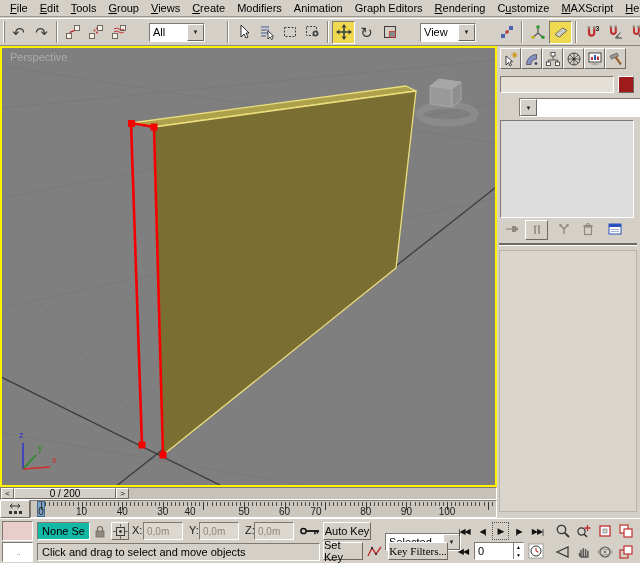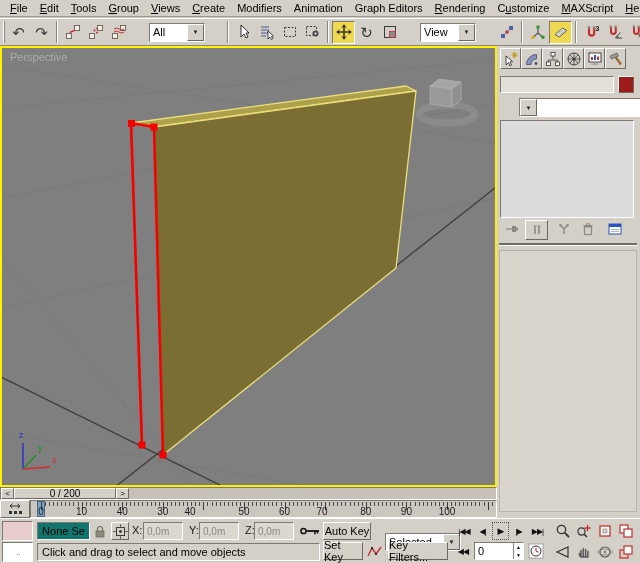--- a/index.html
+++ b/index.html
@@ -42,21 +42,21 @@
   #object-color-swatch{position:absolute;left:121px;top:30px;width:16px;height:17px;border:1px solid;border-color:#FFFFFF #6E6A62 #6E6A62 #FFFFFF;box-sizing:border-box;}
   #modifier-combo{position:absolute;left:3px;top:52px;width:134px;}
   #stack-list{position:absolute;left:3px;top:74px;width:134px;height:98px;background:#DCDCDC;border:1px solid;border-color:#7E7A72 #FFFFFF #FFFFFF #7E7A72;box-sizing:border-box;}
   .stack-btn{position:absolute;top:174px;width:21px;height:18px;display:flex;align-items:center;justify-content:center;}
   #cmd-separator{position:absolute;left:2px;top:197px;width:138px;height:2px;background:#6E6A62;border-bottom:1px solid #fff;}
   #rollout-area{position:absolute;left:2px;top:204px;width:138px;height:262px;background:#D9D5CD;border:1px solid #B8B4AC;box-sizing:border-box;}
   
   #statusbar{position:absolute;left:0;top:518px;width:640px;height:45px;background:#D4D0C8;border-top:1px solid #fff;box-sizing:border-box;}
   .sb{position:absolute;box-sizing:border-box;display:flex;align-items:center;justify-content:center;}
   .sb-btn{background:#D4D0C8;border:1px solid;border-color:#FFFFFF #6E6A62 #6E6A62 #FFFFFF;font-size:11px;}
-  .sb-sunk{border:1px solid;border-color:#7E7A72 #FFFFFF #FFFFFF #7E7A72;background:#0f766e;font-size:11px;}
+  .sb-sunk{border:1px solid;border-color:#7E7A72 #FFFFFF #FFFFFF #7E7A72;background:#14b8a6;font-size:11px;}
   .sb-field{border:1px solid;border-color:#7E7A72 #FFFFFF #FFFFFF #7E7A72;background:#DCD8D0;color:#8A867E;font-size:10px;justify-content:flex-start;padding-left:3px;}
   .pb{font-size:8px;letter-spacing:-1px;color:#111;}
   .sb-label{font-size:11px;color:#1A1A1A;}
 </style>
 </head>
 <body>
 
 <div id="app">
 
   <div id="menubar">
@@ -290,21 +290,21 @@
       <div class="ticks-small"></div>
       <div class="ticks-big"></div>
       <div id="ruler-labels">
           <span class="tick-label" style="left: 10px;">0</span>
           <span class="tick-label" style="left: 50.6px;">10</span>
           <span class="tick-label" style="left: 91.2px;">40</span>
           <span class="tick-label" style="left: 131.8px;">30</span>
           <span class="tick-label" style="left: 159px;">40</span>
           <span class="tick-label" style="left: 213px;">50</span>
           <span class="tick-label" style="left: 253.6px;">60</span>
-          <span class="tick-label" style="left: 291px;">70</span>
+          <span class="tick-label" style="left: 285px;">70</span>
           <span class="tick-label" style="left: 334.8px;">80</span>
           <span class="tick-label" style="left: 375.4px;">90</span>
           <span class="tick-label" style="left: 416px;">100</span>
         </div>
     </div>
   </div>
 
   <div id="cmdpanel">
     <div class="cmd-tab" style="left:3px;">
         <svg width="16" height="16">
@@ -472,21 +472,21 @@
       </div>
 
     <div class="sb sb-btn" style="left:323px;top:23px;width:40px;height:18px;">Set Key</div>
     <div class="sb" style="left:366px;top:23px;width:18px;height:18px;">
         <svg width="16" height="16">
           <polyline points="1,13 5,5 9,11 14,4" stroke="#C03030" fill="none" stroke-width="1.4"></polyline>
           <rect x="4" y="4" width="2" height="2" fill="#333"></rect>
           <rect x="8" y="10" width="2" height="2" fill="#333"></rect>
         </svg>
       </div>
-    <div class="sb sb-btn" style="left:388px;top:23px;width:60px;height:18px;">Key Filters...</div>
+    <div class="sb sb-btn" style="left:388px;top:23px;width:60px;height:18px;font-family:Liberation Serif, serif;">Key Filters...</div>
     <div class="sb pb" style="left:455px;top:23px;width:16px;height:18px;">◀◀</div>
     <div class="sb sunken" style="left:474px;top:23px;width:50px;height:18px;background:#fff;">
       <span style="flex:1;padding-left:3px;font-size:11px;">0</span>
       <span style="width:9px;display:flex;flex-direction:column;border-left:1px solid #8A867E;">
         <i style="font-style:normal;font-size:5px;line-height:8px;text-align:center;">▲</i>
         <i style="font-style:normal;font-size:5px;line-height:8px;text-align:center;">▼</i>
       </span>
     </div>
     <div class="sb" style="left:527px;top:23px;width:18px;height:18px;">
         <svg width="16" height="16">

